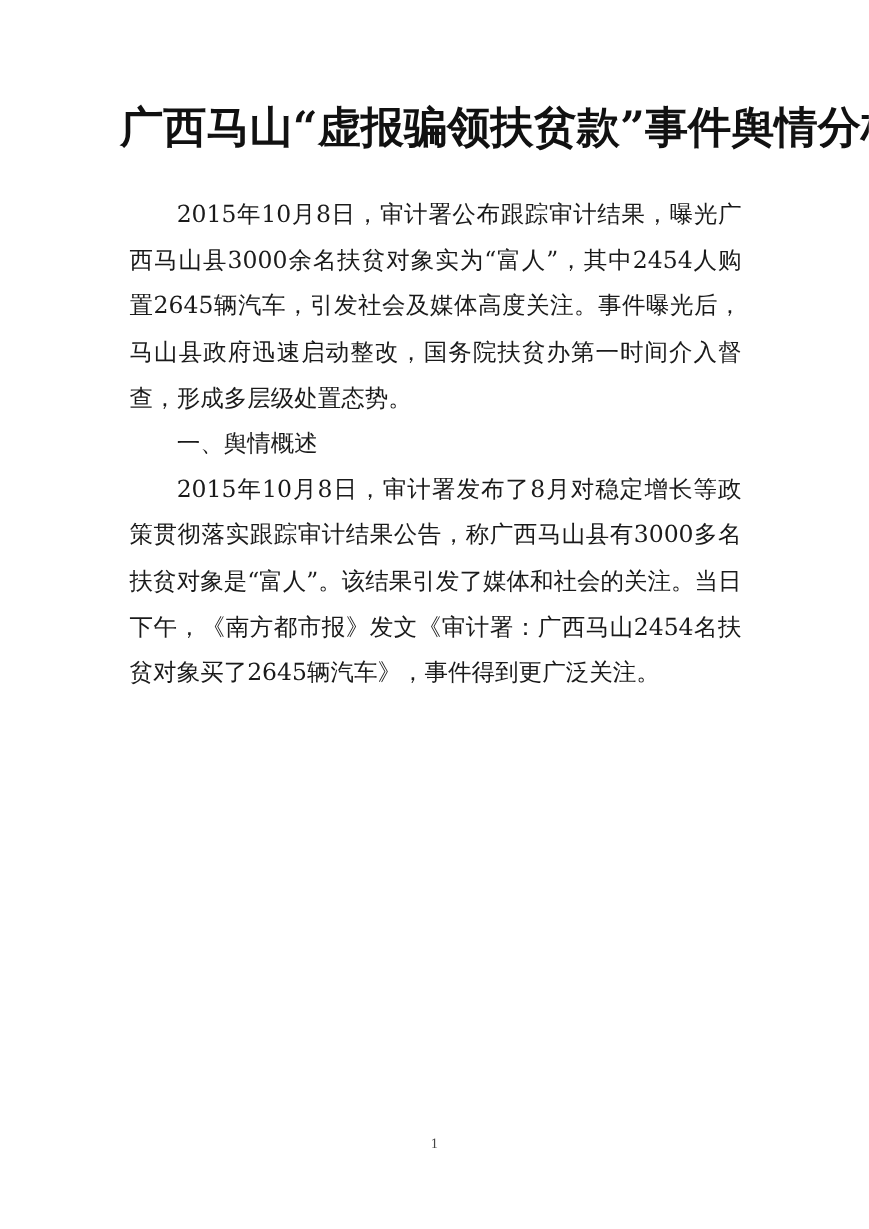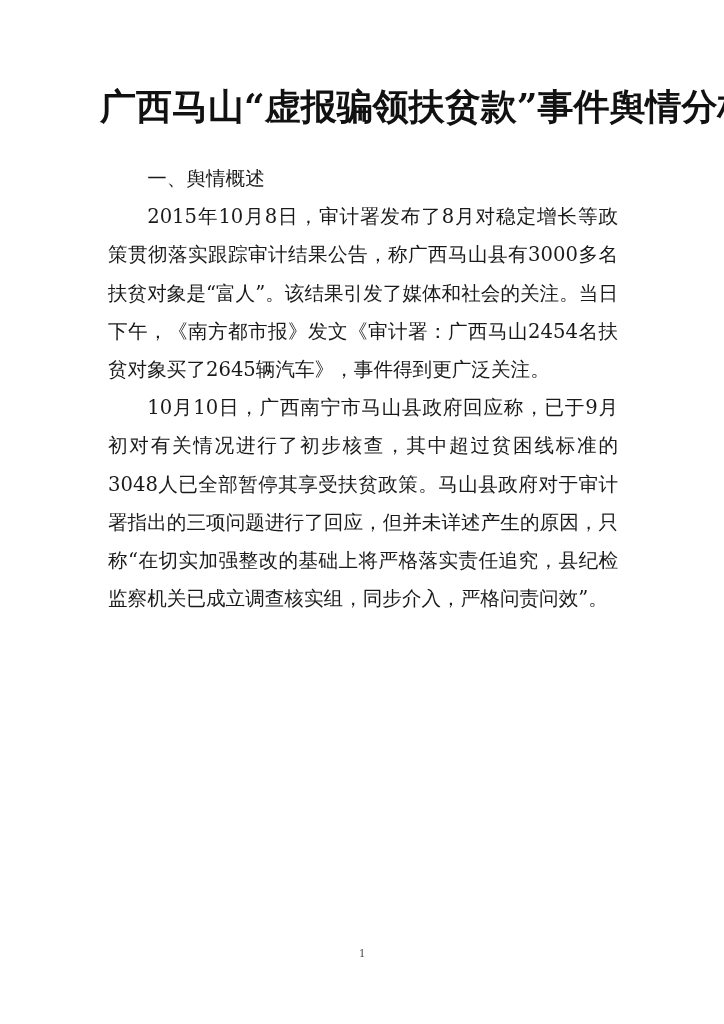--- a/index.html
+++ b/index.html
@@ -29,19 +29,19 @@
     font-family: "Liberation Serif", serif; font-size: 12px; color: #444;
   }
 </style>
 </head>
 <body>
 
 <div class="page">
   <div class="title">广西马山“虚报骗领扶贫款”事件舆情分析</div>
 
   <div class="body">
+    <p>2015年10月8日，审计署公布跟踪审计结果，曝光广西马山县3000余名扶贫对象实为“富人”，其中2454人购置2645辆汽车，引发社会及媒体高度关注。事件曝光后，马山县政府迅速启动整改，国务院扶贫办第一时间介入督查，形成多层级处置态势。</p>
     <h2>一、舆情概述</h2>
     <p>2015年10月8日，审计署发布了8月对稳定增长等政策贯彻落实跟踪审计结果公告，称广西马山县有3000多名扶贫对象是“富人”。该结果引发了媒体和社会的关注。当日下午，《南方都市报》发文《审计署：广西马山2454名扶贫对象买了2645辆汽车》，事件得到更广泛关注。</p>
-    <p>10月10日，广西南宁市马山县政府回应称，已于9月初对有关情况进行了初步核查，其中超过贫困线标准的3048人已全部暂停其享受扶贫政策。马山县政府对于审计署指出的三项问题进行了回应，但并未详述产生的原因，只称“在切实加强整改的基础上将严格落实责任追究，县纪检监察机关已成立调查核实组，同步介入，严格问责问效”。</p>
   </div>
 
   <div class="pagenum">1</div>
 </div>
 
 </body></html>

